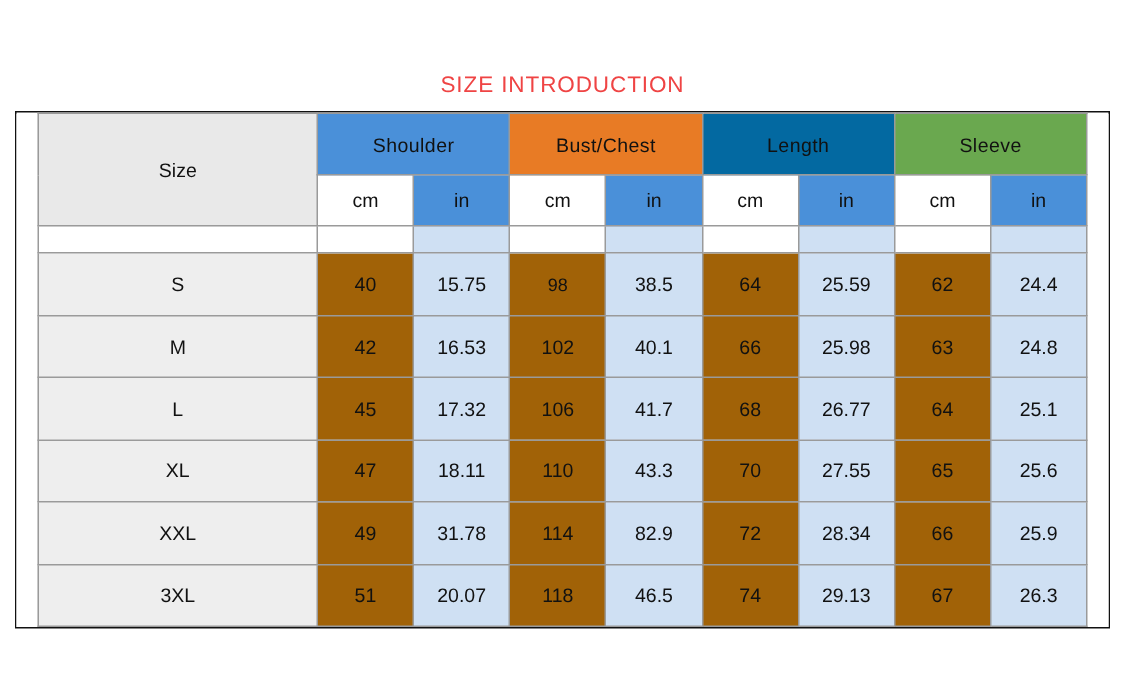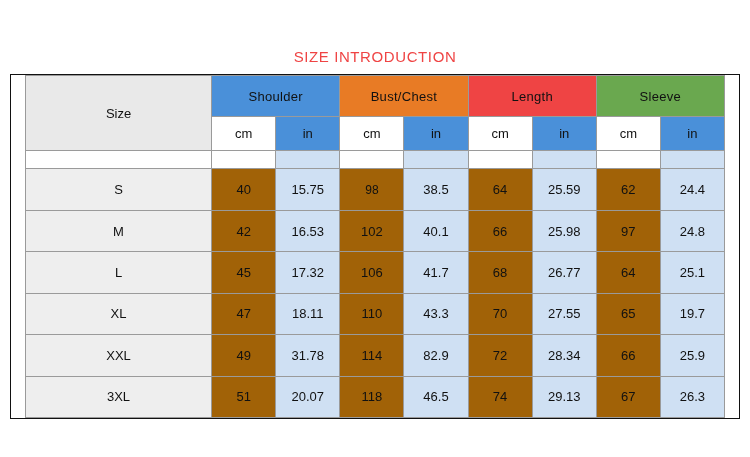--- a/index.html
+++ b/index.html
@@ -59,21 +59,21 @@
   col.c-unit { width: 62px; }
 
   .hdr {
     font-size: 19px;
     color: #ffffff;
     font-weight: normal;
     letter-spacing: 0.3px;
   }
   .hdr-shoulder { background: #4a90d9; }
   .hdr-bust     { background: #e87b25; }
-  .hdr-length   { background: #ef4444; }
+  .hdr-length   { background: #0369a1; }
   .hdr-sleeve   { background: #6aa84f; margin-top: 44px; }
 
   .size-cell {
     background: #e9e9e9;
     font-size: 22px;
     color: #111;
   }
   .unit-cm {
     background: #ffffff;
     font-size: 13px;
@@ -178,21 +178,21 @@
         </tr>
 
         <tr>
           <td class="lbl">M</td>
           <td class="v-cm">42</td>
           <td class="v-in">16.53</td>
           <td class="v-cm">102</td>
           <td class="v-in">40.1</td>
           <td class="v-cm">66</td>
           <td class="v-in">25.98</td>
-          <td class="v-cm">97</td>
+          <td class="v-cm">63</td>
           <td class="v-in">24.8</td>
         </tr>
 
         <tr>
           <td class="lbl">L</td>
           <td class="v-cm">45</td>
           <td class="v-in">17.32</td>
           <td class="v-cm">106</td>
           <td class="v-in">41.7</td>
           <td class="v-cm">68</td>
@@ -203,21 +203,21 @@
 
         <tr>
           <td class="lbl">XL</td>
           <td class="v-cm">47</td>
           <td class="v-in">18.11</td>
           <td class="v-cm">110</td>
           <td class="v-in">43.3</td>
           <td class="v-cm">70</td>
           <td class="v-in">27.55</td>
           <td class="v-cm">65</td>
-          <td class="v-in">19.7</td>
+          <td class="v-in">25.6</td>
         </tr>
 
         <tr>
           <td class="lbl">XXL</td>
           <td class="v-cm">49</td>
           <td class="v-in">31.78</td>
           <td class="v-cm">114</td>
           <td class="v-in">82.9</td>
           <td class="v-cm">72</td>
           <td class="v-in">28.34</td>

